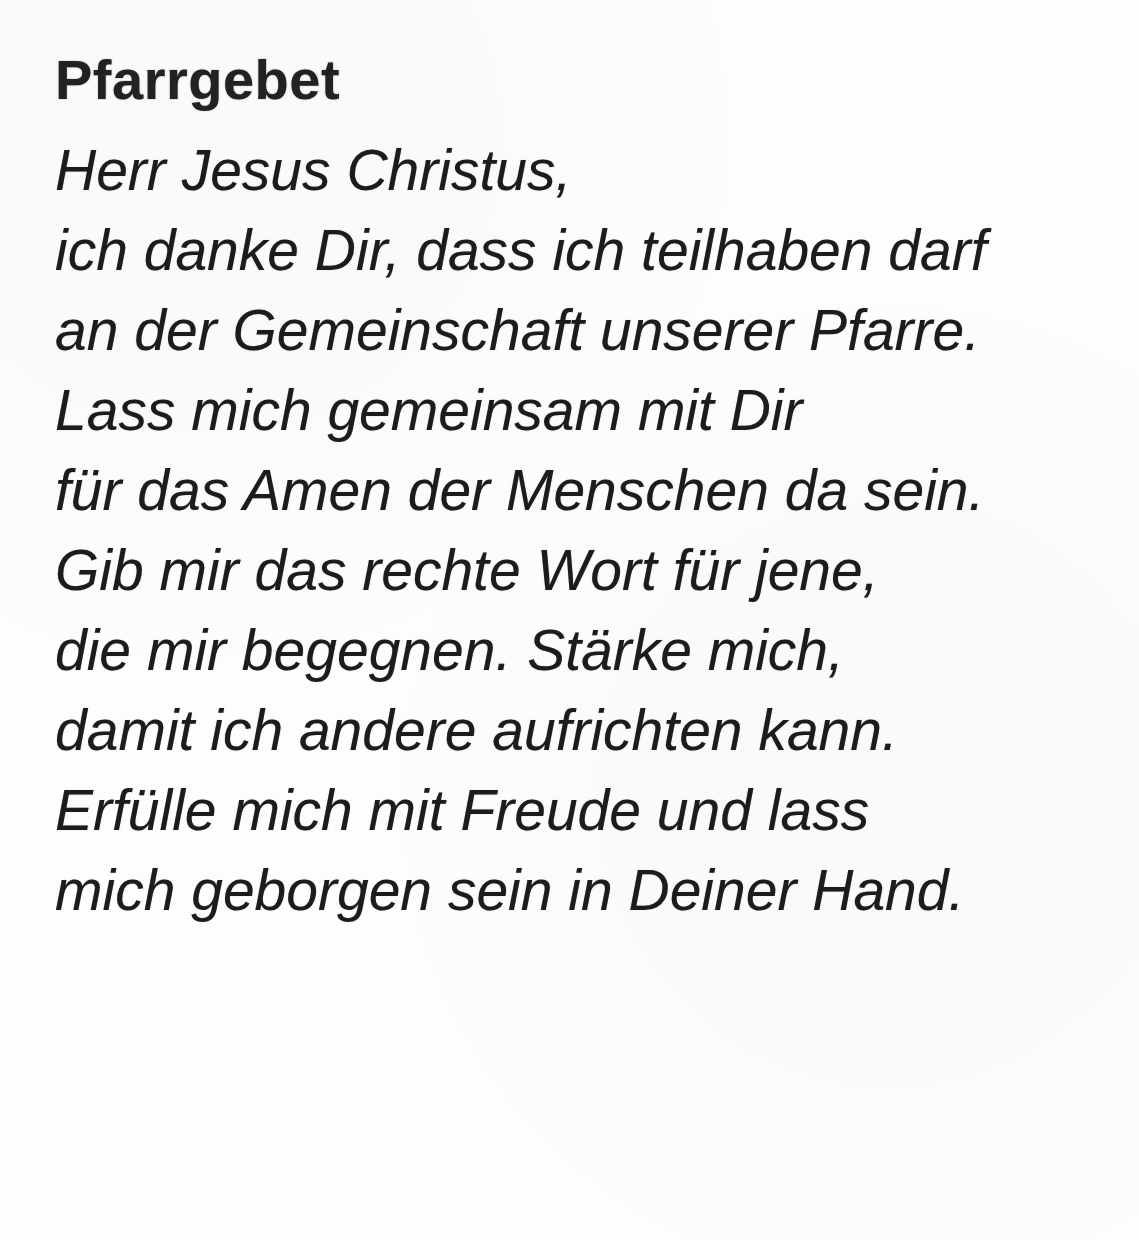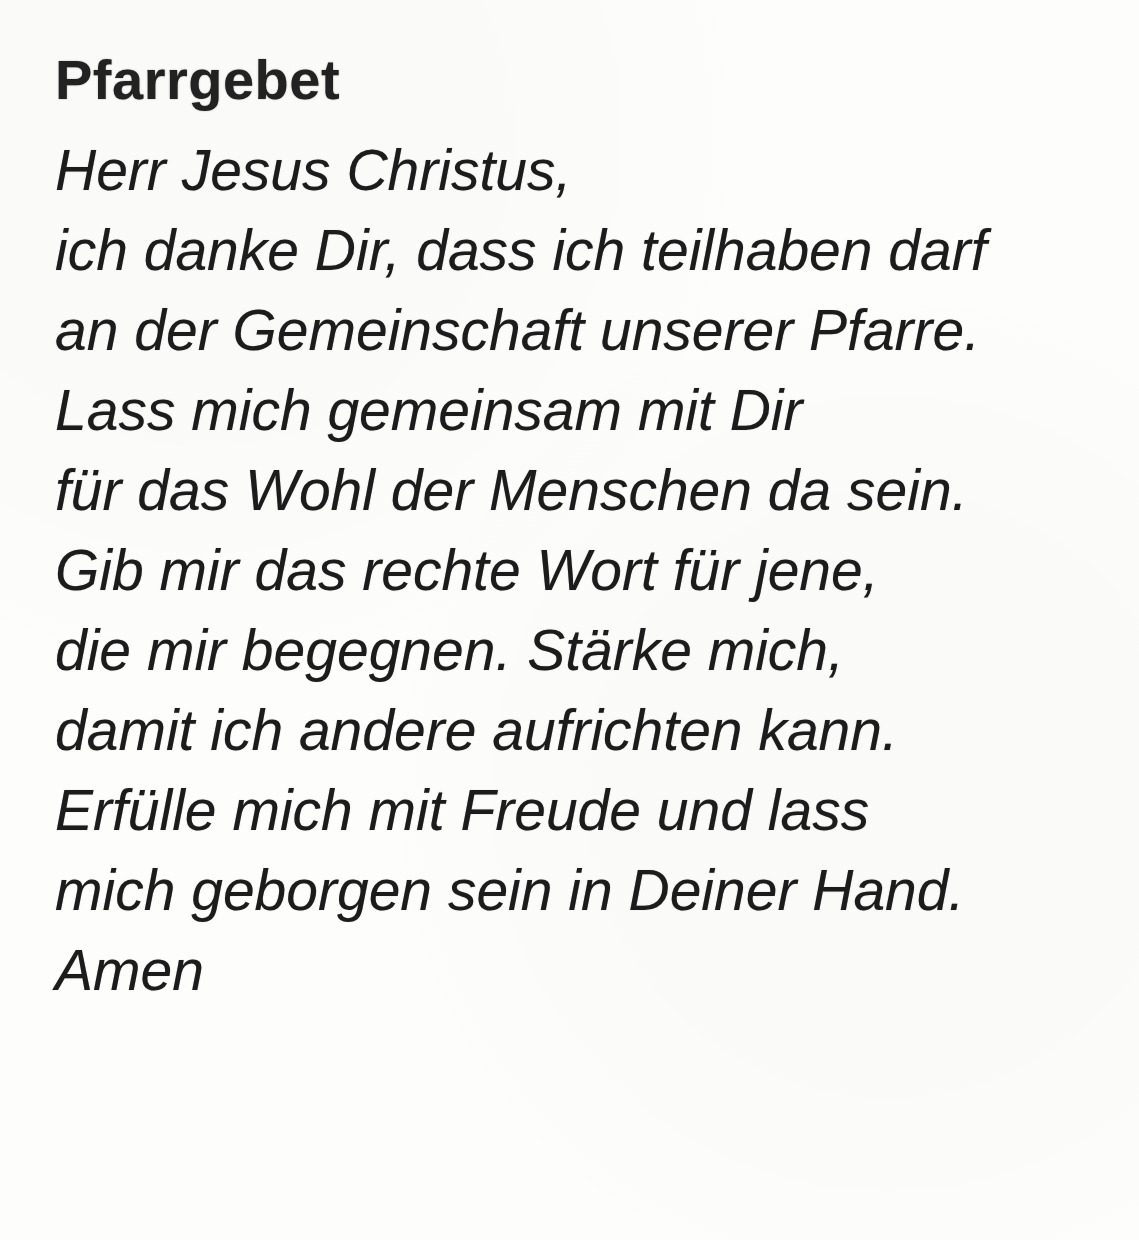--- a/index.html
+++ b/index.html
@@ -53,21 +53,20 @@
 <body>
 
 <div class="scan-page">
   <h1 class="page-title">Pfarrgebet</h1>
 
   <div class="prayer-text">
     <div class="prayer-line">Herr Jesus Christus,</div>
     <div class="prayer-line">ich danke Dir, dass ich teilhaben darf</div>
     <div class="prayer-line">an der Gemeinschaft unserer Pfarre.</div>
     <div class="prayer-line">Lass mich gemeinsam mit Dir</div>
-    <div class="prayer-line">für das Wohl der Menschen da sein.</div>
+    <div class="prayer-line">für das Amen der Menschen da sein.</div>
     <div class="prayer-line">Gib mir das rechte Wort für jene,</div>
     <div class="prayer-line">die mir begegnen. Stärke mich,</div>
     <div class="prayer-line">damit ich andere aufrichten kann.</div>
     <div class="prayer-line">Erfülle mich mit Freude und lass</div>
     <div class="prayer-line">mich geborgen sein in Deiner Hand.</div>
-    <div class="prayer-line">Amen</div>
   </div>
 </div>
 
 </body></html>

